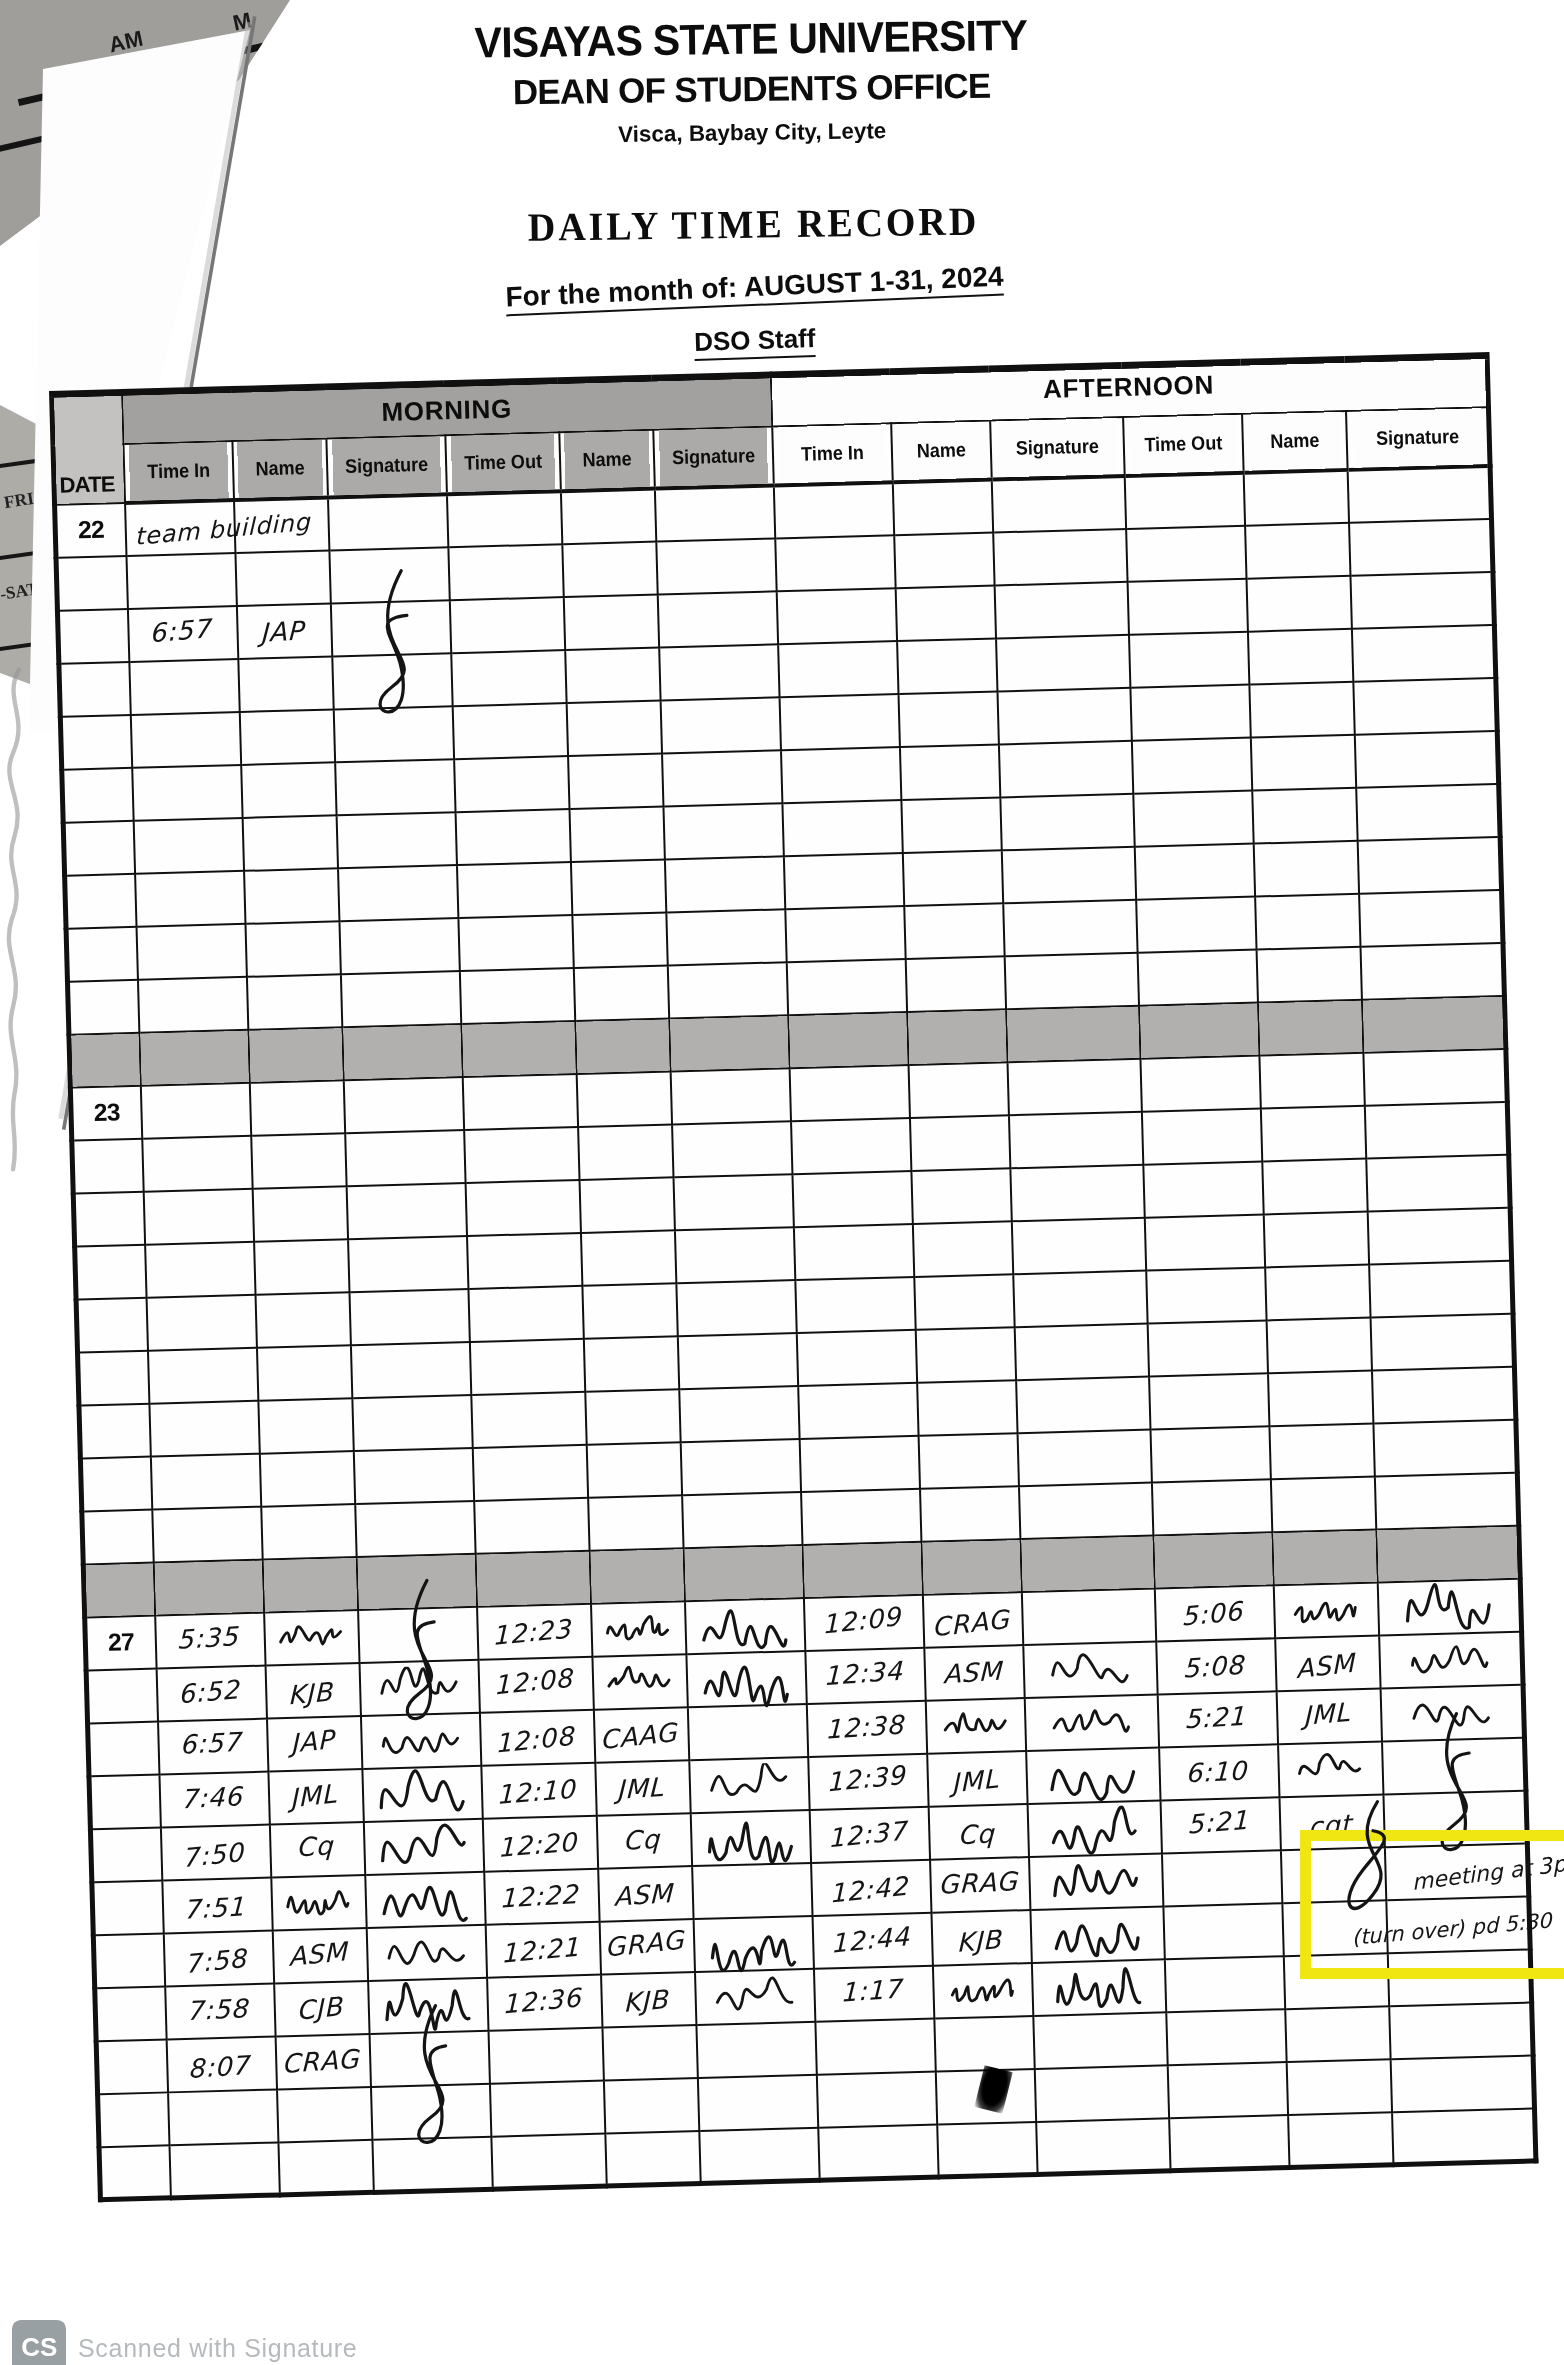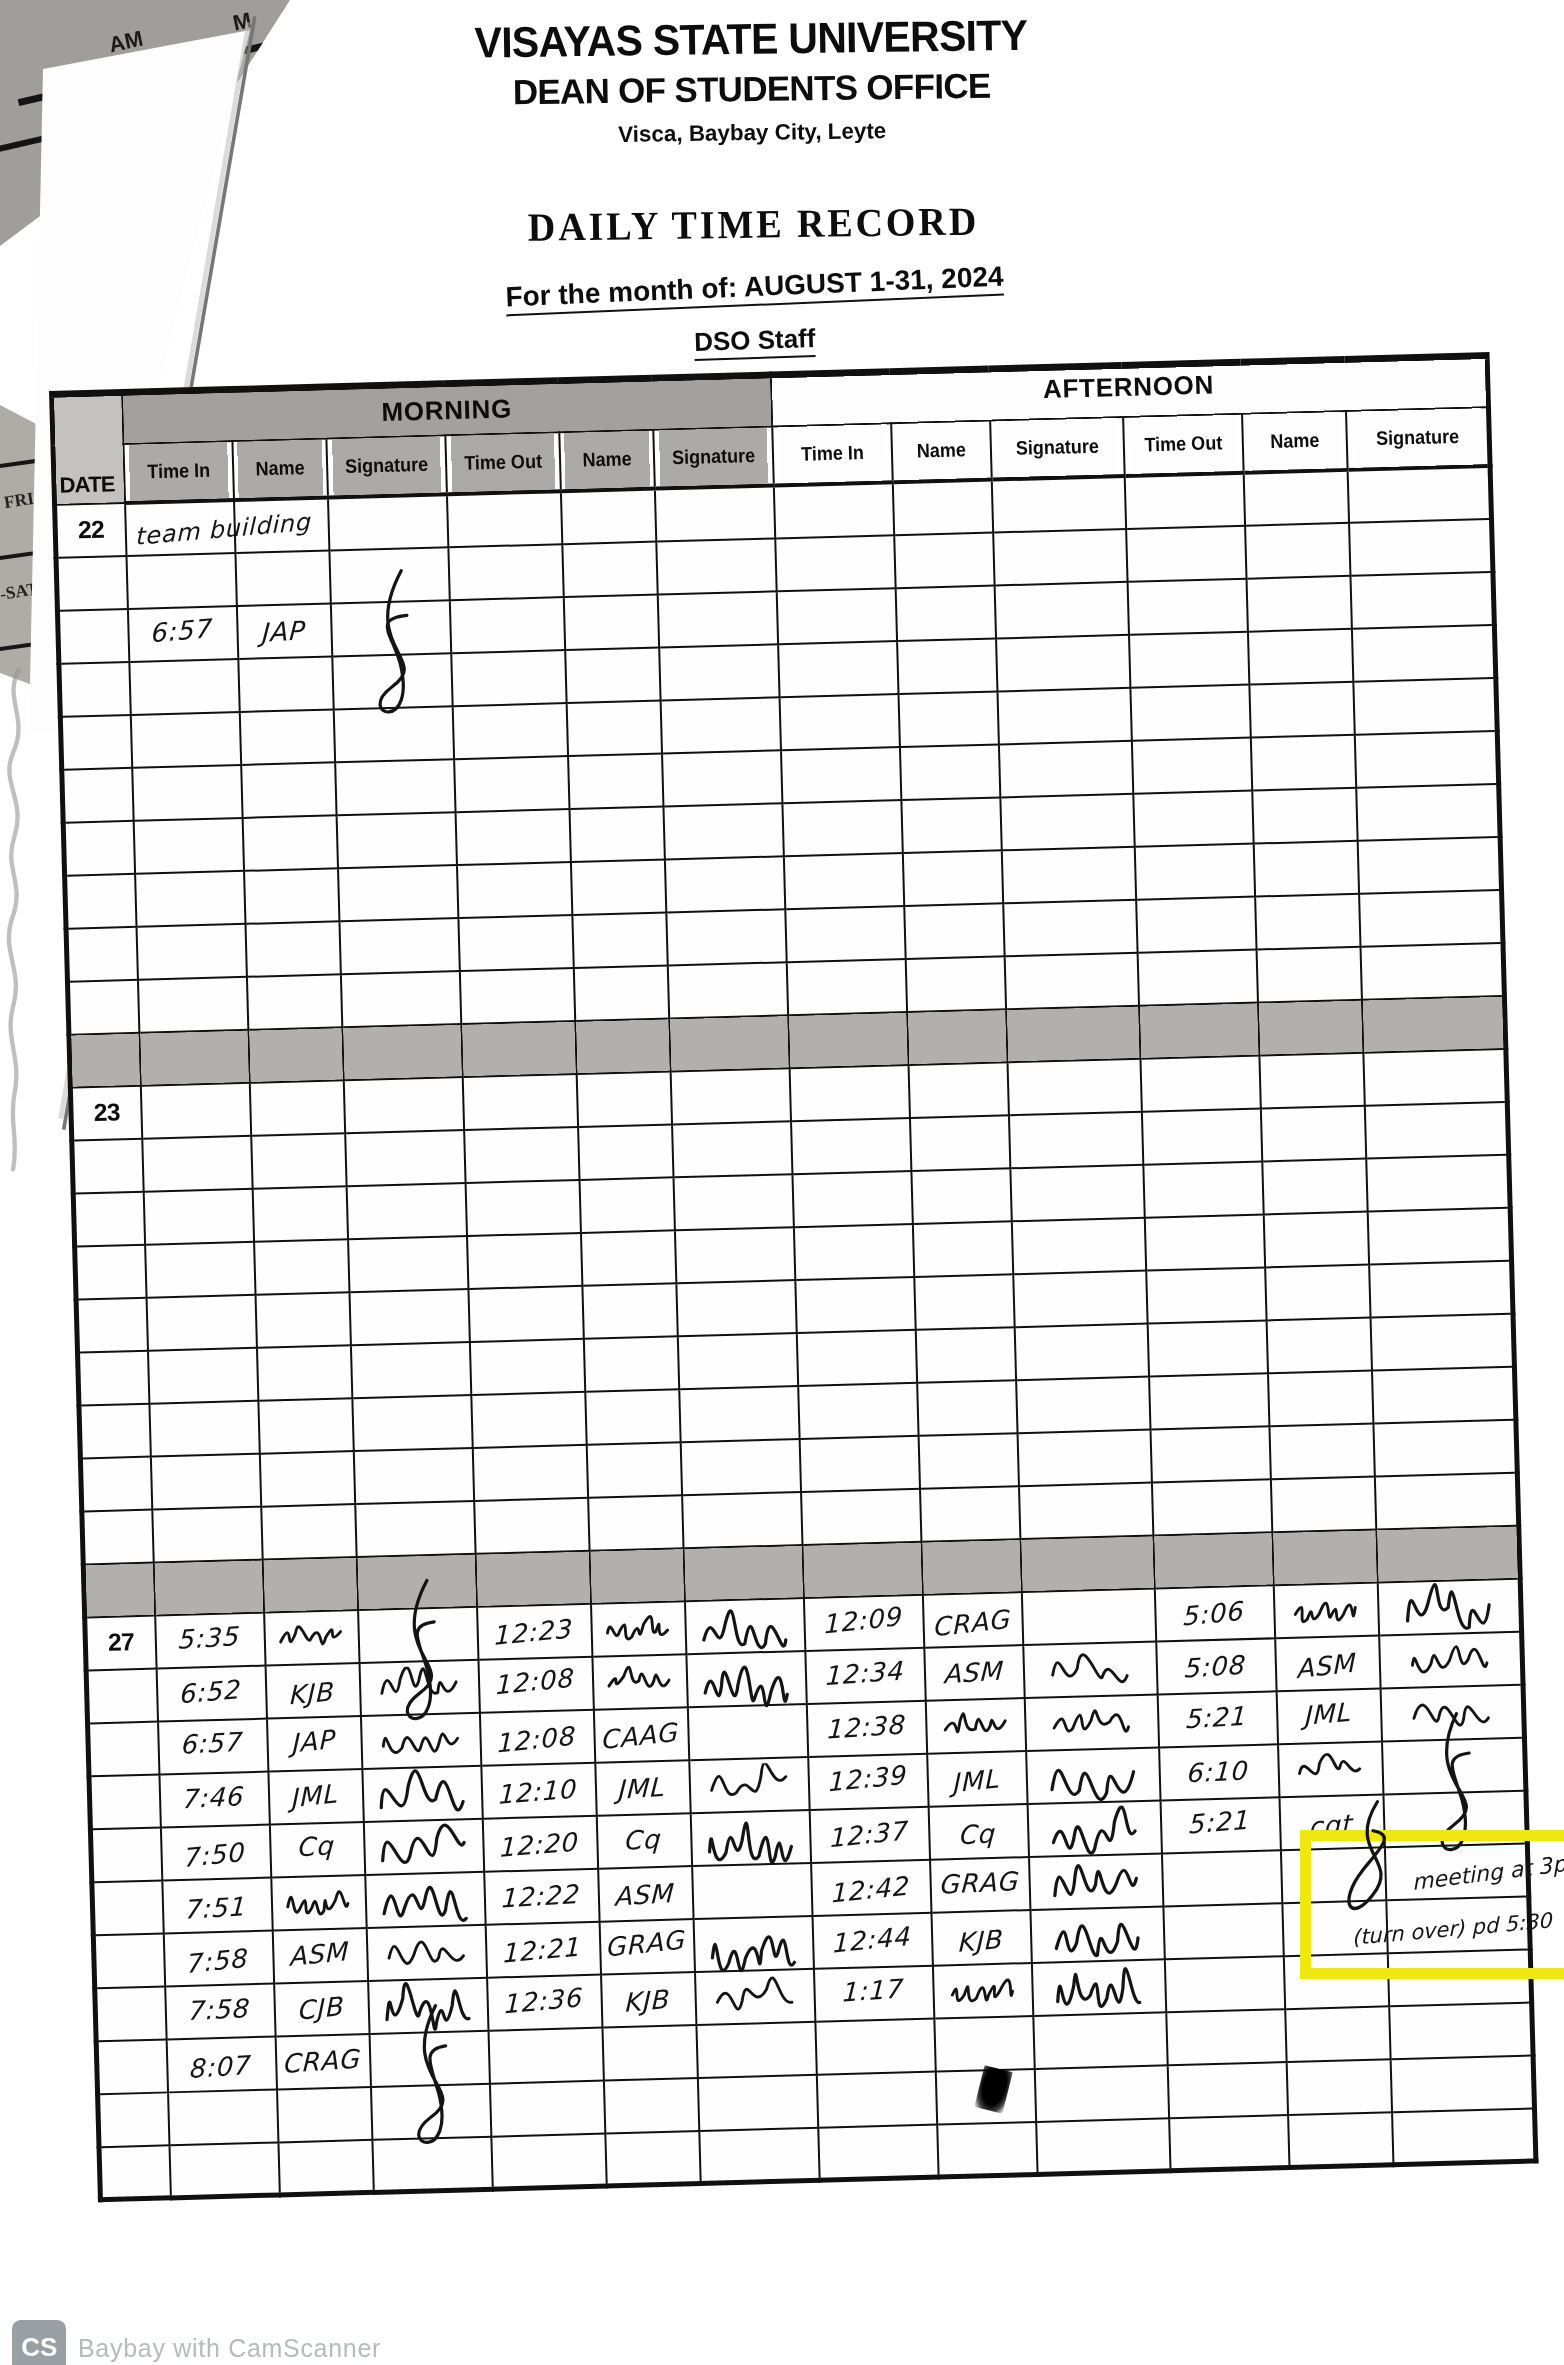--- a/index.html
+++ b/index.html
@@ -780,14 +780,14 @@
 <div class="hl-box"></div>
 <svg class="hl-sig" width="87" height="58" viewBox="0 0 120 80" style="overflow:visible">
   <path d="M64 -10 C20 60,96 70,58 118 C28 158,8 130,44 84 C70 52,88 36,58 30" fill="none" stroke="#141414" stroke-width="4.5" stroke-linecap="round"></path>
 </svg>
 <div class="note1">meeting at 3pm</div>
 <div class="note2">(turn over) pd 5:30</div>
 
 <div class="smudge"></div>
 
 <div class="cs-badge">CS</div>
-<div class="cs-text">Baybay with CamScanner</div>
+<div class="cs-text">Scanned with Signature</div>
 
 
 </body></html>

